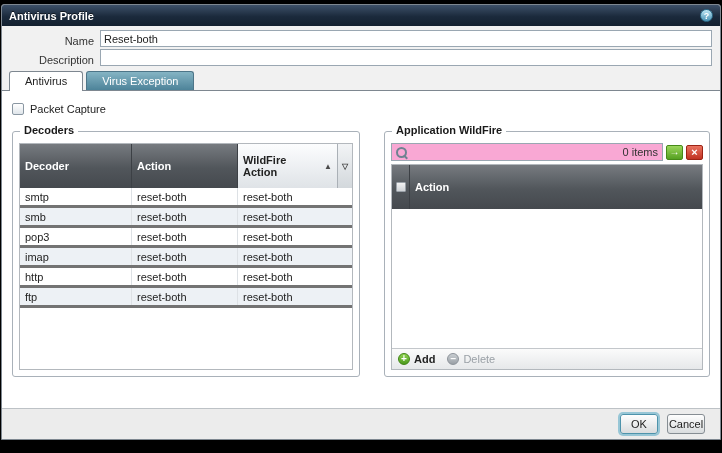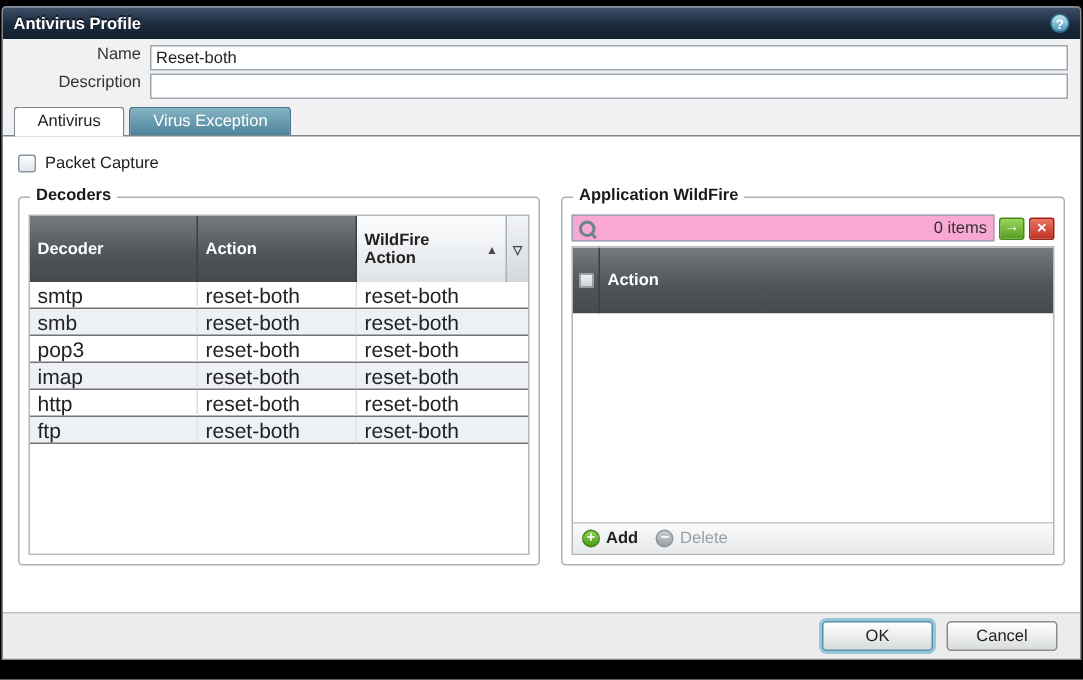--- a/index.html
+++ b/index.html
@@ -3,46 +3,46 @@
 <meta charset="utf-8">
 <style>
 *{margin:0;padding:0;box-sizing:border-box}
 html,body{width:722px;height:453px}
 body{font-family:"Liberation Sans",sans-serif;background:#000;overflow:hidden}
 .screen{position:relative;width:722px;height:453px;background:#000;overflow:hidden}
 .dialog{position:absolute;top:4px;left:1px;width:720px;height:436px;background:#f1f1f1;border:1px solid #7e8790;border-radius:3px 3px 0 0;display:flex;flex-direction:column;box-shadow:0 1px 4px rgba(0,0,0,.5)}
 .titlebar{flex:0 0 21px;background:linear-gradient(#3d5068,#1b2a3c 55%,#13202f);color:#fff;font-size:11px;font-weight:bold;display:flex;align-items:center;padding:0 7px;border-radius:2px 2px 0 0;text-shadow:0 -1px 0 rgba(0,0,0,.6)}
 .help-icon{margin-left:auto;width:13px;height:13px;border-radius:50%;background:linear-gradient(#bfe7f5,#4b94b5);border:1px solid #2e6e8c;color:#fff;font-size:9px;font-weight:bold;display:flex;align-items:center;justify-content:center;cursor:pointer;text-shadow:none}
 .form-area{padding:4px 8px 0 8px}
-.form-row{display:flex;align-items:flex-start;margin-bottom:2px}
+.form-row{display:flex;align-items:flex-end;margin-bottom:2px}
 .form-row label{width:90px;text-align:right;padding-right:6px;font-size:11px;color:#333}
 .form-row input{flex:1;height:17px;border:1px solid #9aa7b2;font-size:11px;padding:0 3px;background:#fff;color:#222}
 .tabs{display:flex;padding:3px 0 0 7px;gap:3px}
 .tab{font-size:11px;padding:3px 15px;border:1px solid #7e8790;border-bottom:none;border-radius:3px 3px 0 0;cursor:pointer}
 .tab.active{background:#fff;color:#222;position:relative;z-index:2;margin-bottom:-1px;padding-bottom:4px;font-weight:normal}
 .tab.inactive{background:linear-gradient(#85b4c4,#4d8399);color:#fff;border-color:#4d7588}
 .tab-content{flex:1;background:#fff;border-top:1px solid #7e8790;position:relative;z-index:1;overflow:hidden}
 .pc-row{display:flex;align-items:center;gap:6px;padding:12px 0 0 10px;font-size:11px;color:#222}
 .checkbox{width:12px;height:12px;border:1px solid #8a97a2;background:linear-gradient(#fff,#dfe5ea);border-radius:2px;cursor:pointer;flex:0 0 12px}
-.panels{display:flex;gap:14px;margin:16px 10px 0 10px;height:246px}
+.panels{display:flex;gap:24px;margin:16px 10px 0 10px;height:246px}
 .fieldset{border:1px solid #a9b1b9;border-radius:3px;position:relative;padding:11px 6px 6px 6px;background:#fff}
 .fieldset .legend{position:absolute;top:-8px;left:7px;background:#fff;padding:0 4px;font-size:11px;font-weight:bold;color:#1a1a1a}
 .fs-decoders{flex:0 0 348px}
 .fs-appex{flex:1;display:flex;flex-direction:column}
 .table{border:1px solid #b3b8bd;height:100%;background:#fff;display:flex;flex-direction:column;overflow:hidden}
 .thead{display:flex;flex:0 0 19px;background:linear-gradient(#777b80,#51565b 55%,#45494e);color:#fff;font-size:11px;font-weight:bold}
 .th{display:flex;align-items:center;padding:16px 5px;border-right:1px solid #3c4045;cursor:pointer}
 .th-decoder{width:112px}
 .th-action{width:106px}
 .th-wildfire{flex:1;background:linear-gradient(#fcfdfe,#dfe3e7);color:#222;padding:0;border-right:none}
 .th-wf-label{flex:1;display:flex;align-items:center;gap:4px;padding:0 5px}
 .sort-icon{font-size:8px;color:#4a4a4a}
 .col-dd{flex:0 0 15px;height:100%;border-left:1px solid #aab0b6;background:linear-gradient(#f2f4f6,#d3d8dc);display:flex;align-items:center;justify-content:center;font-size:8px;color:#444;cursor:pointer}
 .tbody-rows{display:flex;flex-direction:column}
-.tr{display:flex;flex:0 0 17px;font-size:14px;color:#222;cursor:pointer;border-bottom:1px solid #737373;background:#fff}
+.tr{display:flex;flex:0 0 17px;font-size:11px;color:#222;cursor:pointer;border-bottom:3px solid #737373;background:#fff}
 .tbody-rows .tr:nth-child(even){background:#edf1f5}
 .td{display:flex;align-items:center;padding:0 5px;border-right:1px solid #dde1e5;height:17px}
 .td:last-child{border-right:none}
 .td-decoder{width:112px}
 .td-action{width:106px}
 .td-wildfire{flex:1}
 .tbody-fill{flex:1;background:#fff}
 .search-row{display:flex;align-items:center;margin-bottom:3px;gap:3px}
 .search-box{flex:1;height:18px;border:1px solid #9aa7b2;background:#f9a8d4;display:flex;align-items:center;padding:0 4px 0 3px;gap:2px}
 .mag{position:relative;width:13px;height:13px;flex:0 0 13px}
@@ -58,21 +58,21 @@
 .th-app{width:168px}
 .th-appaction{flex:1;border-right:none}
 .appex-actions{flex:0 0 21px;border-top:1px solid #c3c7cb;background:linear-gradient(#fbfbfb,#e6e8ea);display:flex;align-items:center;gap:12px;padding:0 6px;font-size:11px}
 .action-link{display:flex;align-items:center;gap:4px;cursor:pointer}
 .icon-circle{width:12px;height:12px;border-radius:50%;color:#fff;font-size:10px;font-weight:bold;display:flex;align-items:center;justify-content:center;line-height:1;flex:0 0 12px}
 .icon-add{background:linear-gradient(#8fd14f,#4c9a1d);border:1px solid #3f8414}
 .icon-del{background:linear-gradient(#c9ced2,#9aa0a6);border:1px solid #8d939a}
 .add-label{font-weight:bold;color:#222}
 .del-label{color:#9aa0a6}
 .dialog-footer{flex:0 0 31px;background:#ececec;border-top:1px solid #bdc2c6;display:flex;align-items:center;justify-content:flex-end;gap:9px;padding:0 15px}
-.btn{width:74px;height:20px;font-size:11px;font-family:inherit;color:#222;border:1px solid #868d93;border-radius:3px;background:linear-gradient(#fefefe,#d9dcde);cursor:pointer}
+.btn{width:38px;height:20px;font-size:11px;font-family:inherit;color:#222;border:1px solid #868d93;border-radius:3px;background:linear-gradient(#fefefe,#d9dcde);cursor:pointer}
 .btn-ok{border-color:#4e93ab;box-shadow:0 0 0 2px #97c6d6}
 </style>
 </head>
 <body>
 
 <div class="screen">
   <div class="dialog">
 
     <div class="titlebar">
       <span>Antivirus Profile</span>

